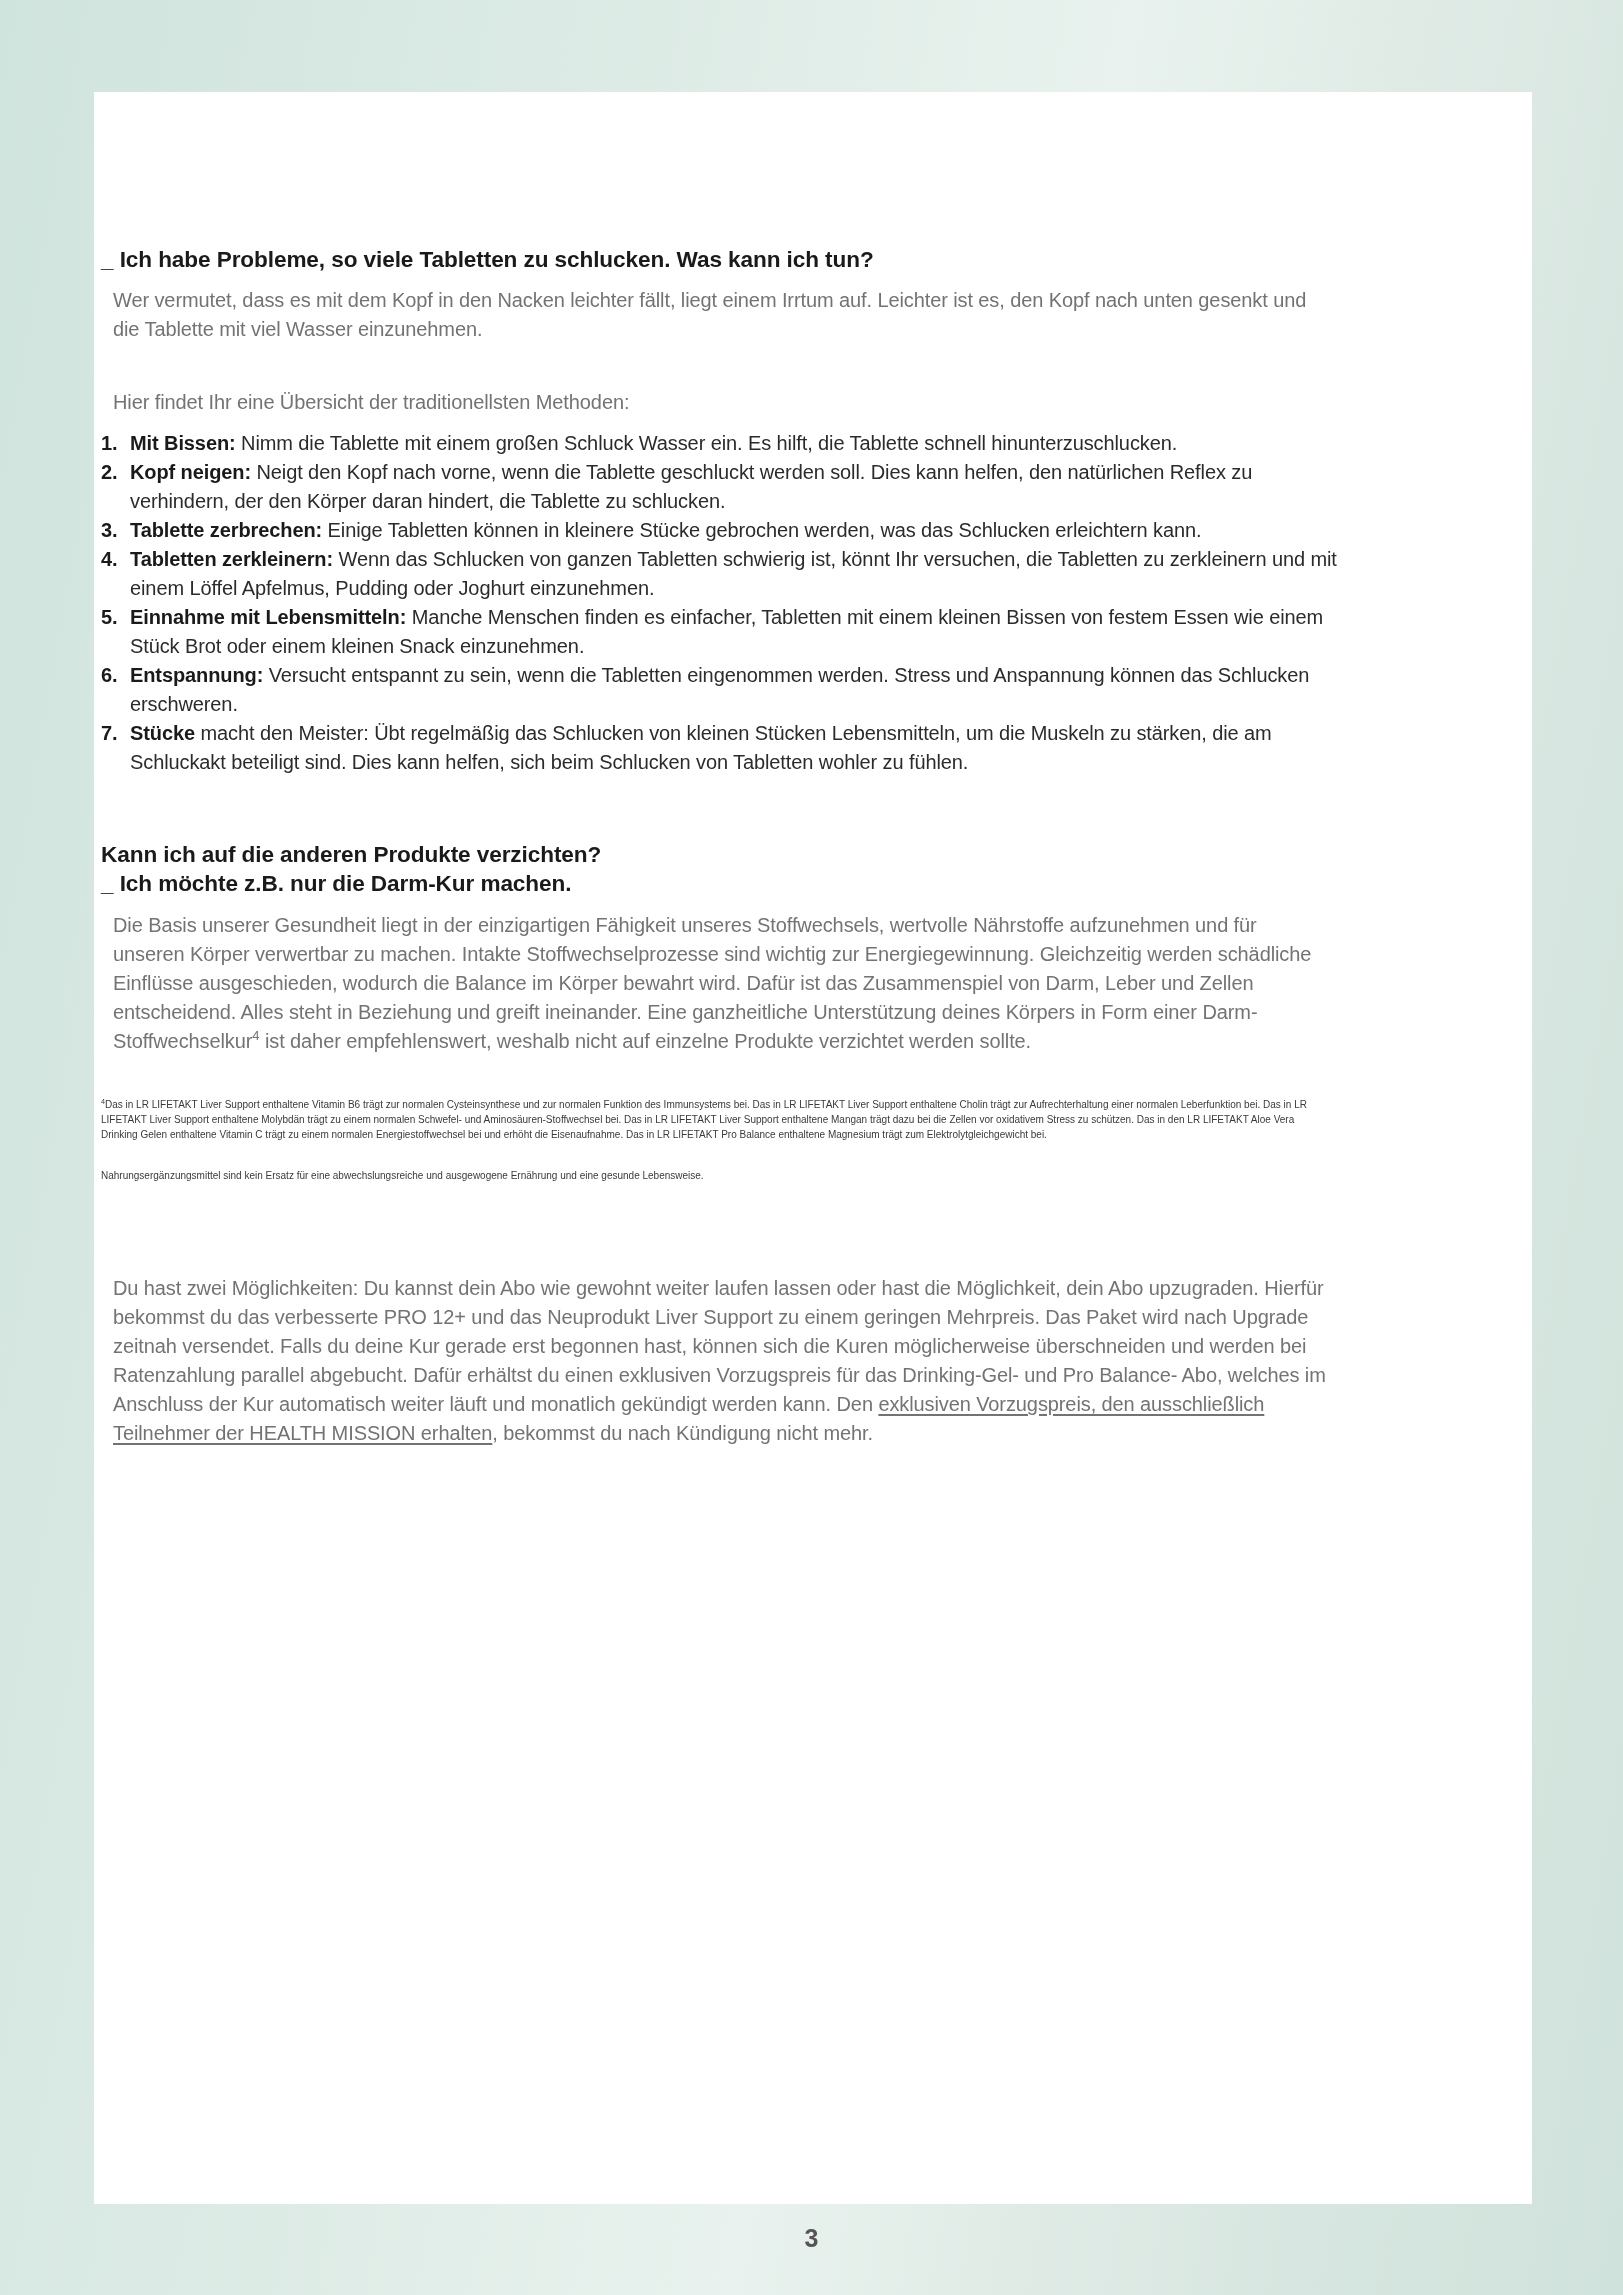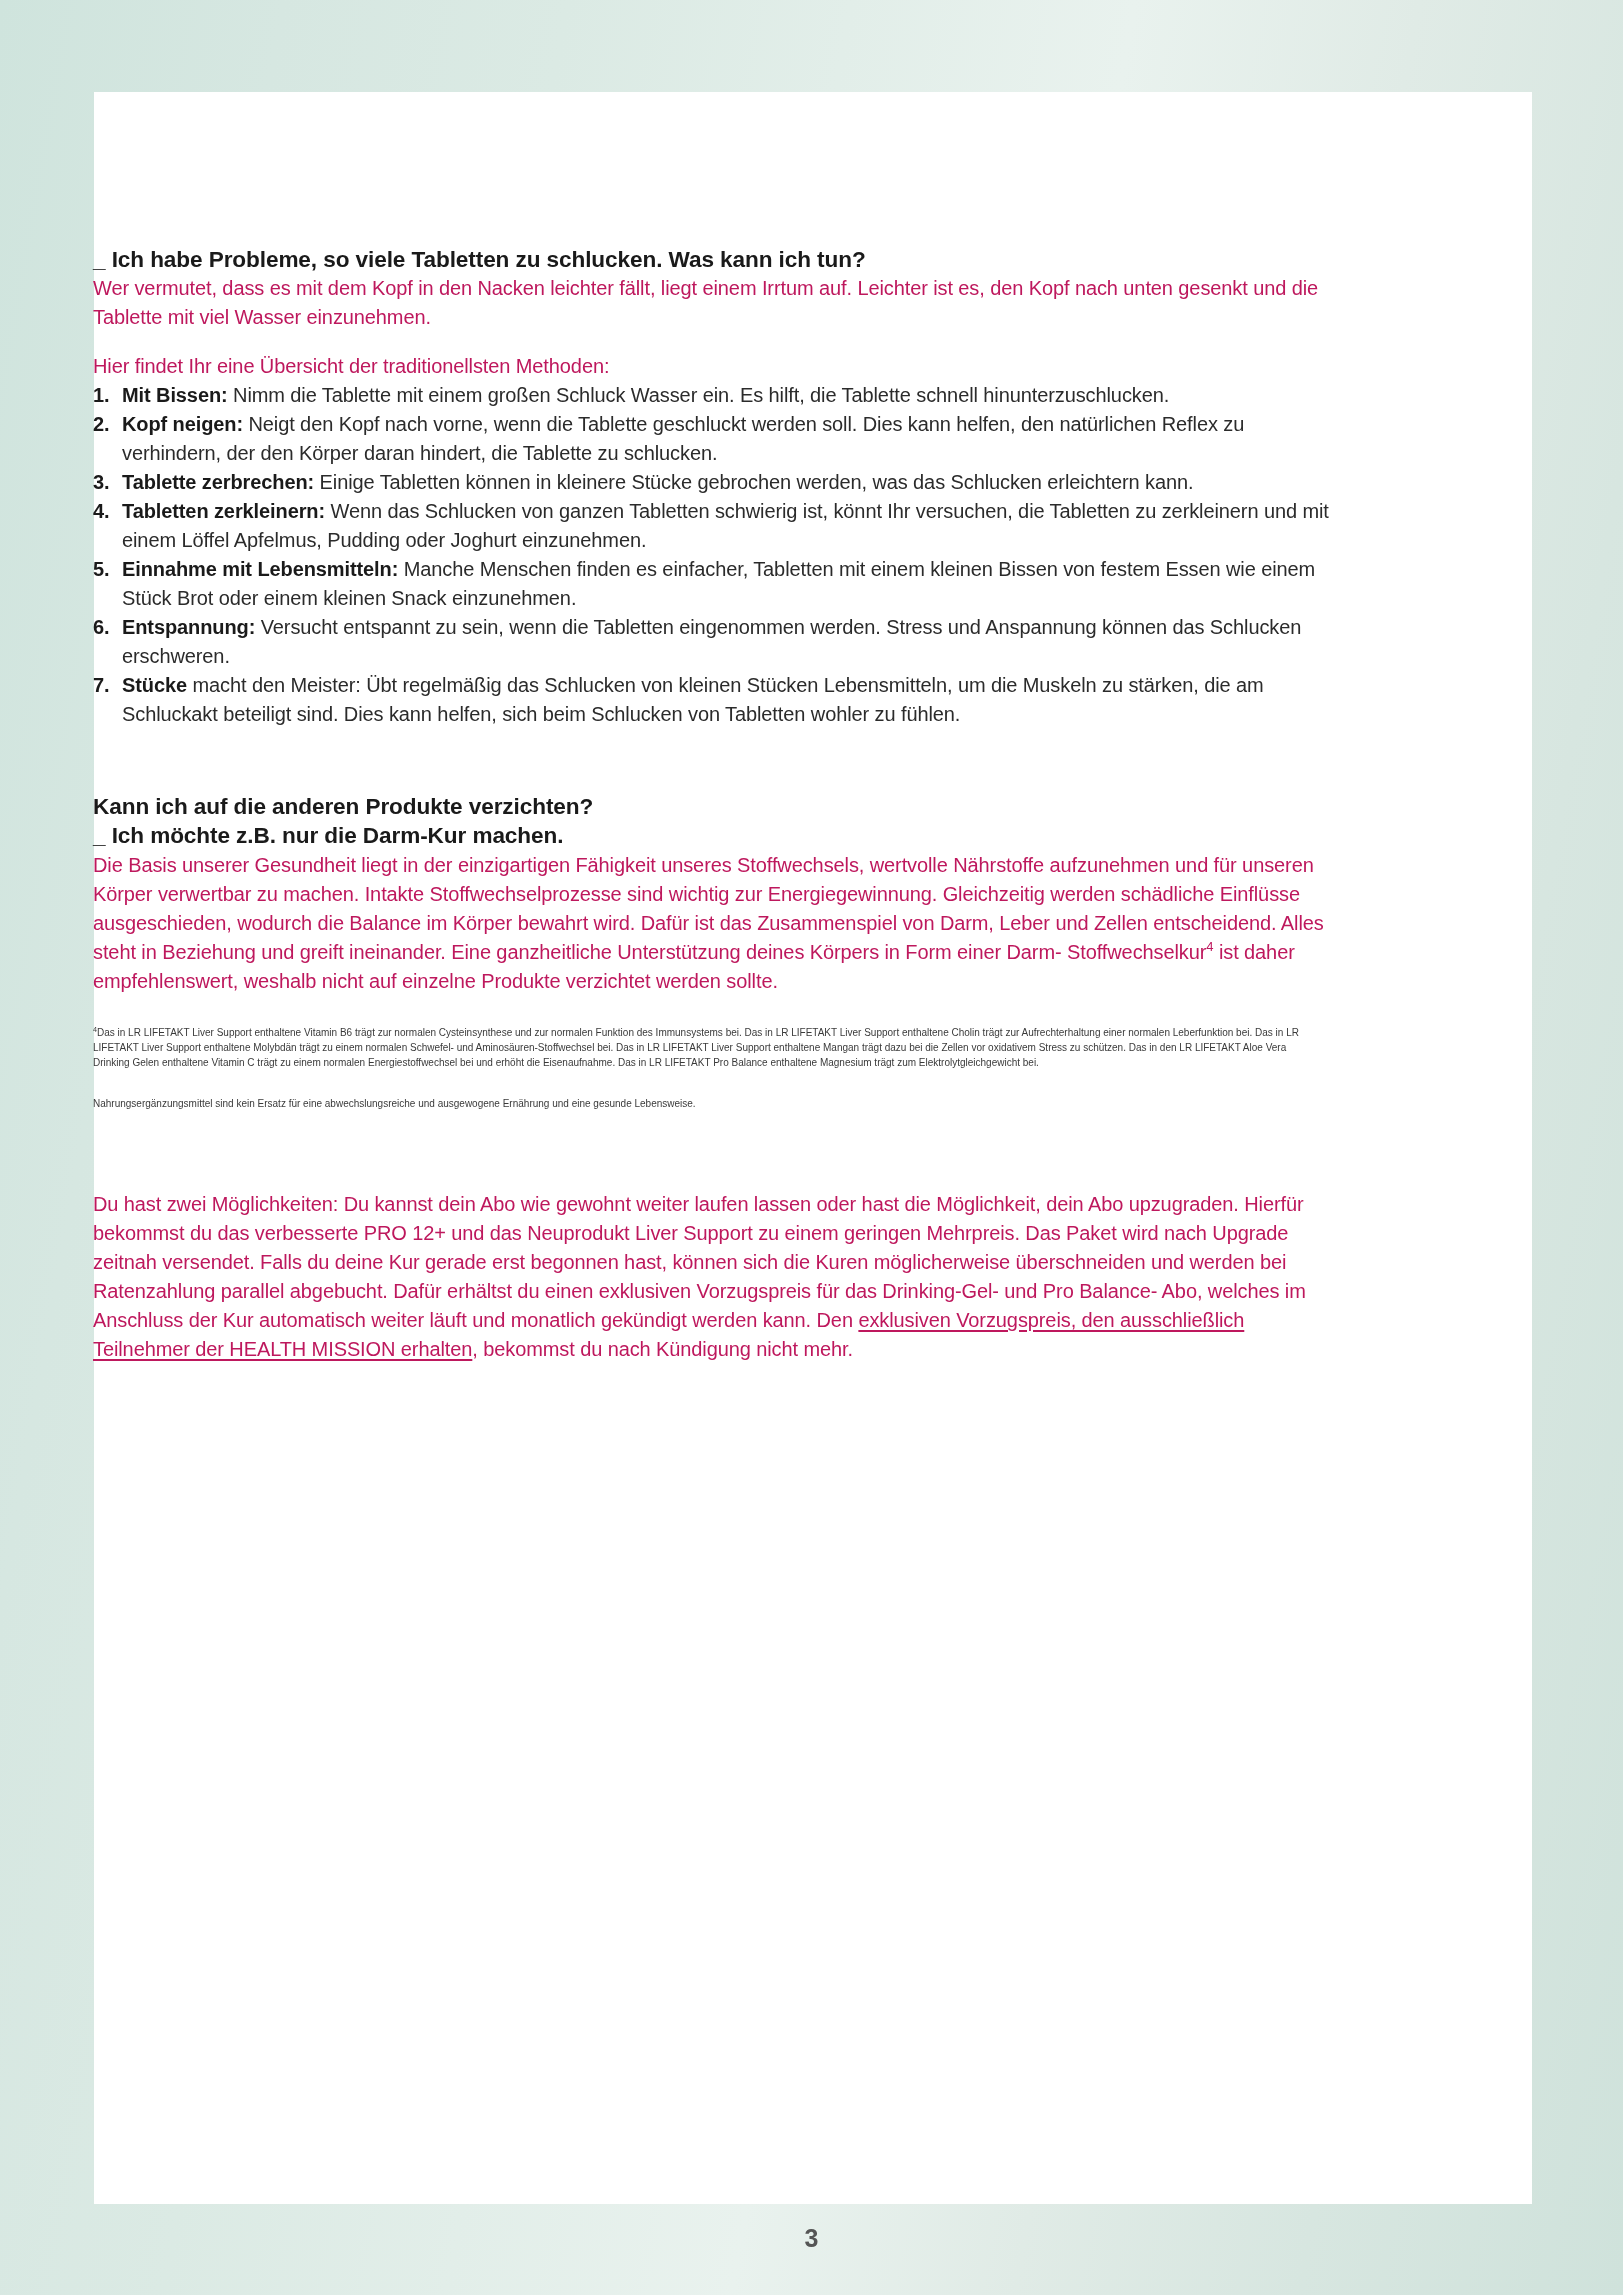--- a/index.html
+++ b/index.html
@@ -31,41 +31,41 @@
     left: 94px;
     top: 92px;
     width: 1438px;
     height: 2112px;
     background: #ffffff;
   }
 
   
   .content {
     position: absolute;
-    left: 93px;
+    left: 101px;
     top: 245px;
     width: 1237px;
   }
 
   
   .q-head {
     font-weight: bold;
     font-size: 22.6px;
     line-height: 29.4px;
     color: #1a1a1a;
     letter-spacing: -0.1px;
     margin: 0;
     white-space: nowrap;
   }
 
   .body-txt {
     font-size: 20px;
     line-height: 29px;
-    color: #be185d;
-    margin: 0;
+    color: #737373;
+    margin: 12px;
     letter-spacing: -0.1px;
   }
 
   .gap-sm { height: 19.6px; }
   .gap-md { height: 63px; }
   .gap-lg { height: 79px; }
 
   
   ol.methods {
     list-style: none;

